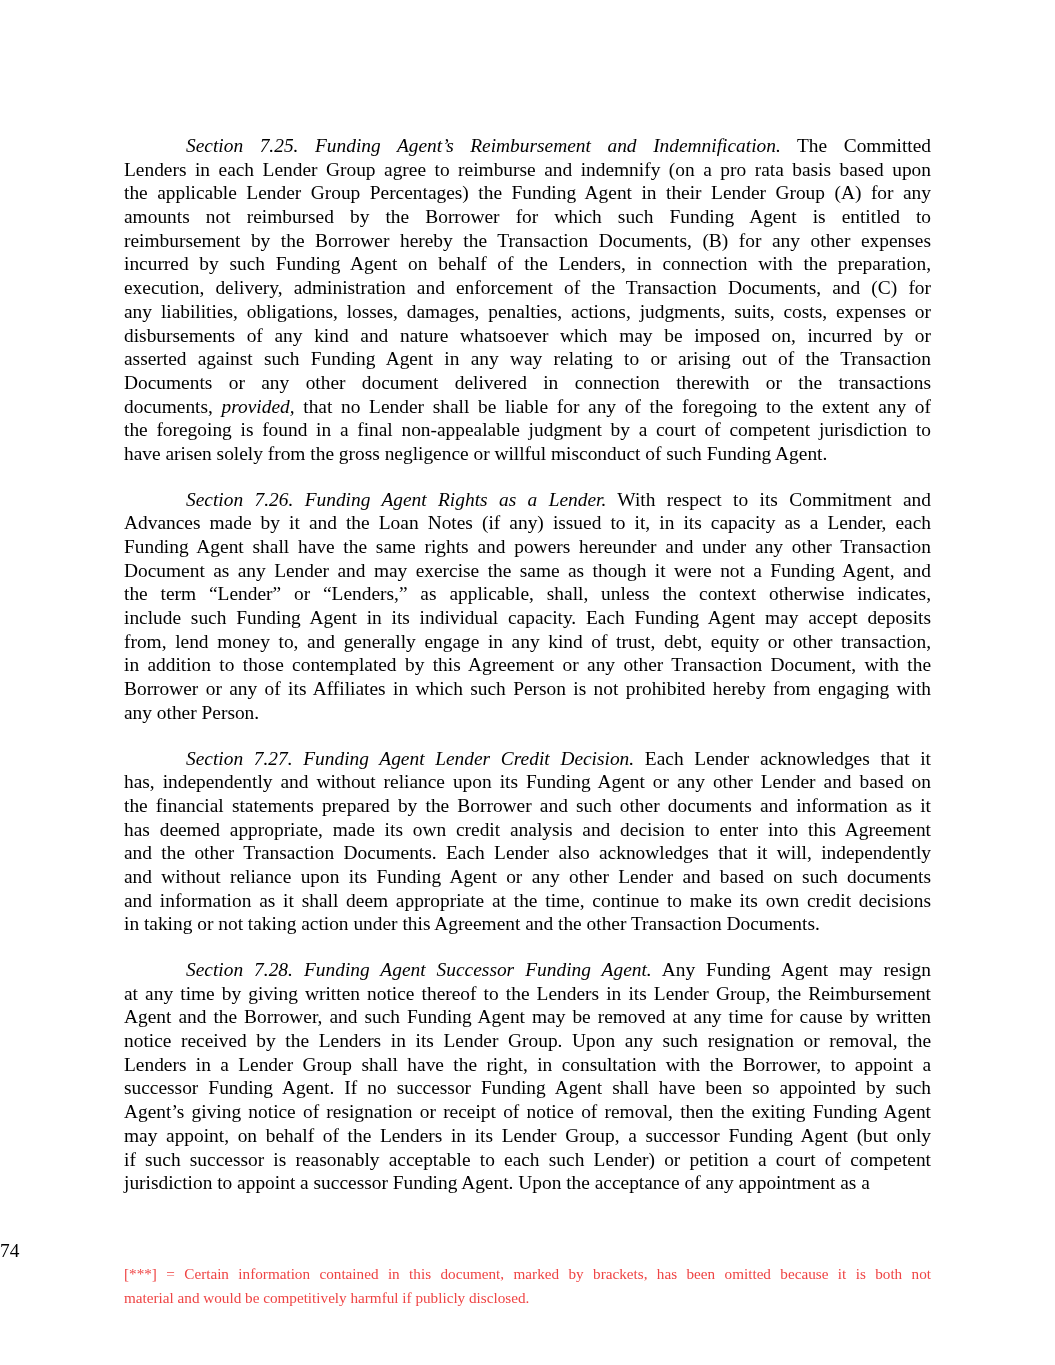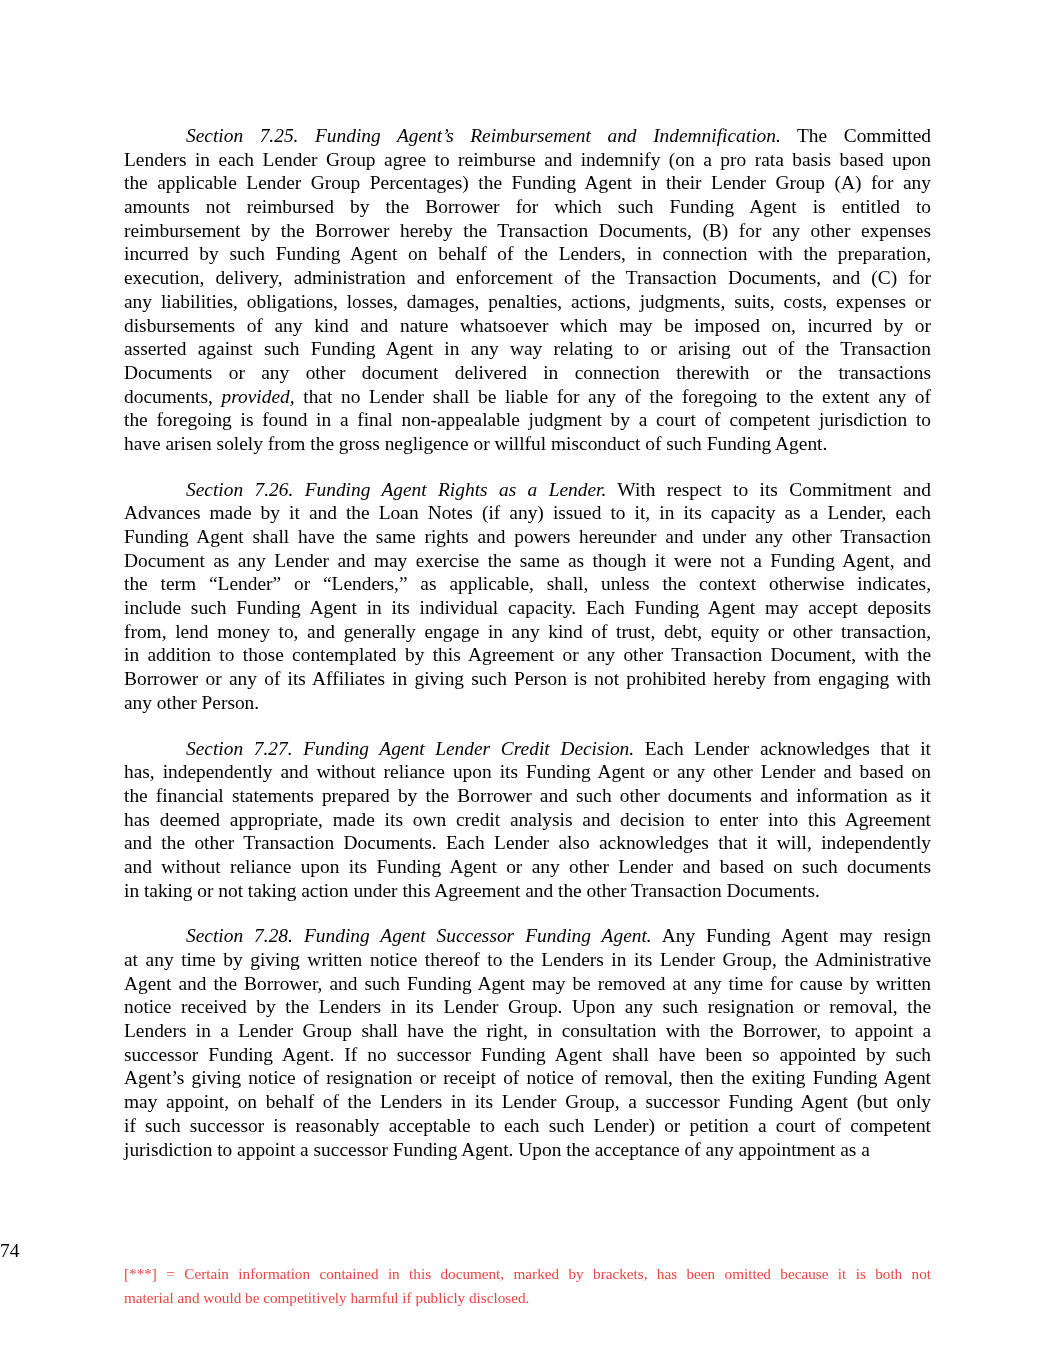--- a/index.html
+++ b/index.html
@@ -4,21 +4,21 @@
 <style>
   html, body { margin: 0; padding: 0; background: #ffffff; }
   body { width: 1055px; height: 1365px; position: relative; overflow: hidden; }
   .page {
     position: absolute; left: 124px; top: 124px; width: 807px;
     font-family: "Liberation Serif", serif; font-size: 19.4px; line-height: 23.7px; color: #000;
   }
   .para { margin: 0 0 22px 0; }
   .line { display: block; text-align: justify; text-align-last: justify; white-space: nowrap; height: 23.7px; }
   .line.last { text-align-last: left; }
-  .line.indent { padding-left: 62px; }
+  .line.indent { padding-left: 62px; margin-top: 10px; }
   em { font-style: italic; }
   .page-num { position: absolute; top: 1240px; left: 0; width: 1055px; text-align: left;
     font-family: "Liberation Serif", serif; font-size: 19.4px; }
   .footnote { position: absolute; left: 124px; top: 1264px; width: 807px;
     font-family: "Liberation Serif", serif; font-size: 15.2px; line-height: 20px; color: #ef4444; }
 </style>
 </head>
 <body>
 
 <div class="page" id="doc">
@@ -40,35 +40,36 @@
     </div>
     <div class="para">
       <span class="line indent"><em>Section 7.26.  Funding Agent Rights as a Lender.</em>  With respect to its Commitment and</span>
       <span class="line">Advances made by it and the Loan Notes (if any) issued to it, in its capacity as a Lender, each</span>
       <span class="line">Funding Agent shall have the same rights and powers hereunder and under any other Transaction</span>
       <span class="line">Document as any Lender and may exercise the same as though it were not a Funding Agent, and</span>
       <span class="line">the term “Lender” or “Lenders,” as applicable, shall, unless the context otherwise indicates,</span>
       <span class="line">include such Funding Agent in its individual capacity.  Each Funding Agent may accept deposits</span>
       <span class="line">from, lend money to, and generally engage in any kind of trust, debt, equity or other transaction,</span>
       <span class="line">in addition to those contemplated by this Agreement or any other Transaction Document, with the</span>
-      <span class="line">Borrower or any of its Affiliates in giving such Person is not prohibited hereby from engaging with</span>
+      <span class="line">Borrower or any of its Affiliates in which such Person is not prohibited hereby from engaging with</span>
       <span class="line last">any other Person.</span>
     </div>
     <div class="para">
       <span class="line indent"><em>Section 7.27.  Funding Agent Lender Credit Decision.</em>  Each Lender acknowledges that it</span>
       <span class="line">has, independently and without reliance upon its Funding Agent or any other Lender and based on</span>
       <span class="line">the financial statements prepared by the Borrower and such other documents and information as it</span>
       <span class="line">has deemed appropriate, made its own credit analysis and decision to enter into this Agreement</span>
       <span class="line">and the other Transaction Documents.  Each Lender also acknowledges that it will, independently</span>
       <span class="line">and without reliance upon its Funding Agent or any other Lender and based on such documents</span>
+      <span class="line">and information as it shall deem appropriate at the time, continue to make its own credit decisions</span>
       <span class="line last">in taking or not taking action under this Agreement and the other Transaction Documents.</span>
     </div>
     <div class="para">
       <span class="line indent"><em>Section 7.28.  Funding Agent Successor Funding Agent.</em>  Any Funding Agent may resign</span>
-      <span class="line">at any time by giving written notice thereof to the Lenders in its Lender Group, the Administrative</span>
+      <span class="line">at any time by giving written notice thereof to the Lenders in its Lender Group, the Reimbursement</span>
       <span class="line">Agent and the Borrower, and such Funding Agent may be removed at any time for cause by written</span>
       <span class="line">notice received by the Lenders in its Lender Group.  Upon any such resignation or removal, the</span>
       <span class="line">Lenders in a Lender Group shall have the right, in consultation with the Borrower, to appoint a</span>
       <span class="line">successor Funding Agent.  If no successor Funding Agent shall have been so appointed by such</span>
       <span class="line">Agent’s giving notice of resignation or receipt of notice of removal, then the exiting Funding Agent</span>
       <span class="line">may appoint, on behalf of the Lenders in its Lender Group, a successor Funding Agent (but only</span>
       <span class="line">if such successor is reasonably acceptable to each such Lender) or petition a court of competent</span>
       <span class="line last">jurisdiction to appoint a successor Funding Agent.  Upon the acceptance of any appointment as a</span>
     </div>
   </div>

